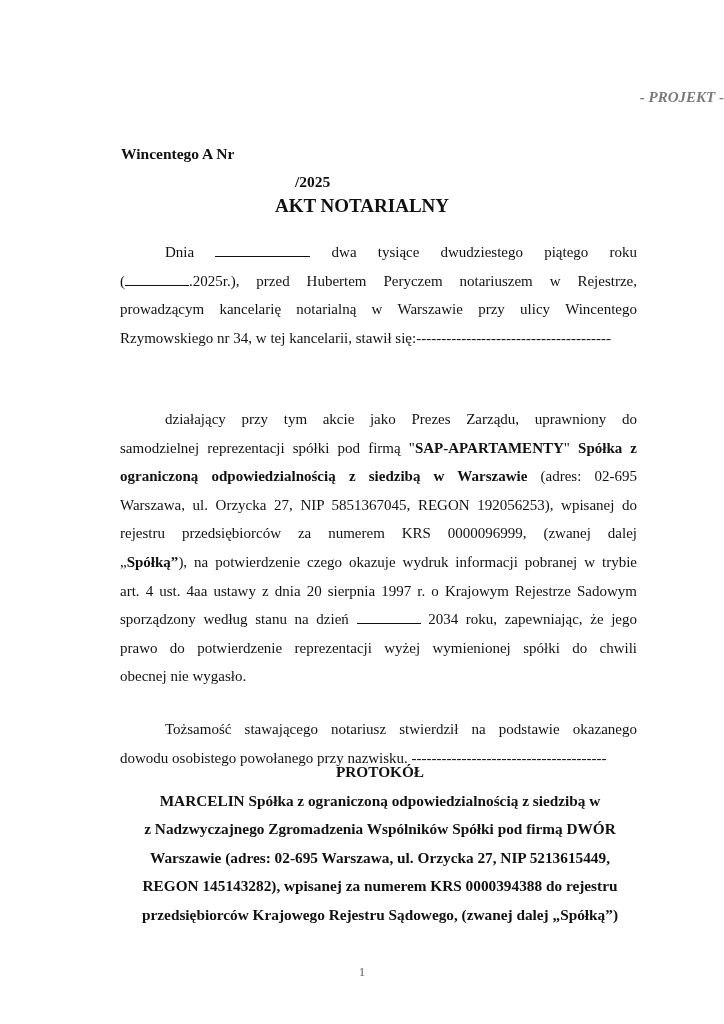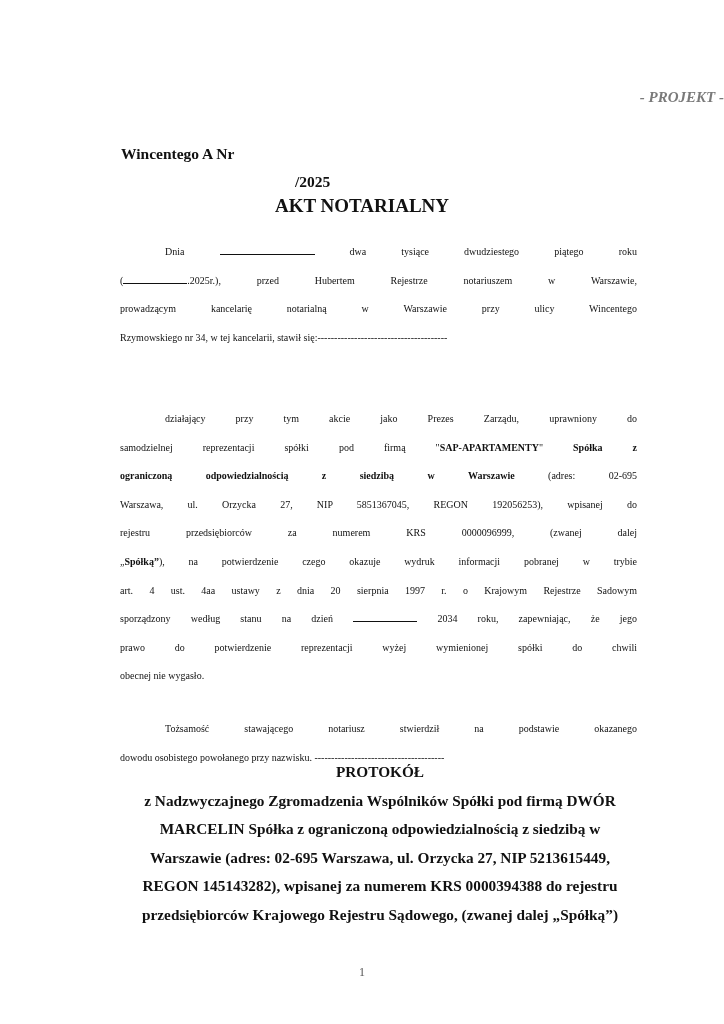--- a/index.html
+++ b/index.html
@@ -5,21 +5,21 @@
   html, body { margin: 0; padding: 0; background: #ffffff; }
   body { width: 724px; height: 1024px; position: relative; overflow: hidden;
          font-family: "Liberation Serif", "DejaVu Serif", serif; color: #111; }
   .page { position: absolute; left: 0; top: 0; width: 724px; height: 1024px; background: #fff; }
   .abs { position: absolute; white-space: nowrap; }
   .projekt { left: 0; width: 724px; top: 89px; text-align: right; font-style: italic; font-weight: bold;
              color: #7a7a7a; font-size: 15px; }
   .repert { left: 121px; top: 145px; font-weight: bold; font-size: 15.5px; }
   .repert .num { position: absolute; left: 174px; top: 4px; margin-top: 24px; }
   .title { left: 0; width: 724px; top: 195px; text-align: center; font-weight: bold; font-size: 19px; }
-  .para { position: absolute; left: 120px; width: 517px; font-size: 10px; line-height: 28.6px;
+  .para { position: absolute; left: 120px; width: 517px; font-size: 15px; line-height: 28.6px;
           text-align: justify; }
   .line { display: block; text-align: justify; text-align-last: justify; height: 28.6px; white-space: nowrap; overflow: hidden; }
   .line.last { text-align-last: left; }
   .indent { padding-left: 45px; }
   .blank { display: inline-block; border-bottom: 1px solid #111; height: 12px; vertical-align: baseline; }
   b { font-weight: bold; }
   .center-block { position: absolute; left: 110px; width: 540px; font-size: 15.3px; line-height: 28.6px;
                   font-weight: bold; text-align: center; }
   .center-block .line { text-align: left; text-align-last: center; }
   .pagenum { left: 0; width: 724px; top: 965px; text-align: center; font-size: 12px; color: #555; }
@@ -37,21 +37,21 @@
   </div>
 
   <div class="abs title">AKT NOTARIALNY</div>
 
   <div class="para" style="top:238px;">
     <span class="line indent">
       <span>Dnia</span>
       <span class="blank" style="width:95px;"></span>
       <span>dwa tysiące dwudziestego piątego roku</span>
     </span>
-    <span class="line"><span>(</span><span class="blank" style="width:64px;"></span><span>.2025r.), przed Hubertem Rejestrze notariuszem w Warszawie,</span></span>
+    <span class="line"><span>(</span><span class="blank" style="width:64px;"></span><span>.2025r.), przed Hubertem Peryczem notariuszem w Rejestrze,</span></span>
     <span class="line">prowadzącym kancelarię notarialną w Warszawie przy ulicy Wincentego</span>
     <span class="line last">Rzymowskiego nr 34, w tej kancelarii, stawił się:---------------------------------------</span>
   </div>
 
 
   <div class="para" style="top:405px;">
     <span class="line indent">działający przy tym akcie jako Prezes Zarządu, uprawniony do</span>
     <span class="line"><span>samodzielnej reprezentacji spółki pod firmą "</span><b>SAP-APARTAMENTY</b><span>" </span><b>Spółka z</b></span>
     <span class="line"><b>ograniczoną odpowiedzialnością z siedzibą w Warszawie</b><span> (adres: 02-695</span></span>
     <span class="line">Warszawa, ul. Orzycka 27, NIP 5851367045, REGON 192056253), wpisanej do</span>
@@ -67,21 +67,21 @@
     <span class="line last">obecnej nie wygasło.</span>
   </div>
 
   <div class="para" style="top:715px;">
     <span class="line indent">Tożsamość stawającego notariusz stwierdził na podstawie okazanego</span>
     <span class="line last">dowodu osobistego powołanego przy nazwisku. ---------------------------------------</span>
   </div>
 
   <div class="center-block" style="top:758px;">
     <span class="line">PROTOKÓŁ</span>
+    <span class="line">MARCELIN Spółka z ograniczoną odpowiedzialnością z siedzibą w</span>
     <span class="line">z Nadzwyczajnego Zgromadzenia Wspólników Spółki pod firmą DWÓR</span>
-    <span class="line">MARCELIN Spółka z ograniczoną odpowiedzialnością z siedzibą w</span>
     <span class="line">Warszawie (adres: 02-695 Warszawa, ul. Orzycka 27, NIP 5213615449,</span>
     <span class="line">REGON 145143282), wpisanej za numerem KRS 0000394388 do rejestru</span>
     <span class="line">przedsiębiorców Krajowego Rejestru Sądowego, (zwanej dalej „Spółką”)</span>
   </div>
 
   <div class="abs pagenum">1</div>
 </div>
 
 </body></html>

